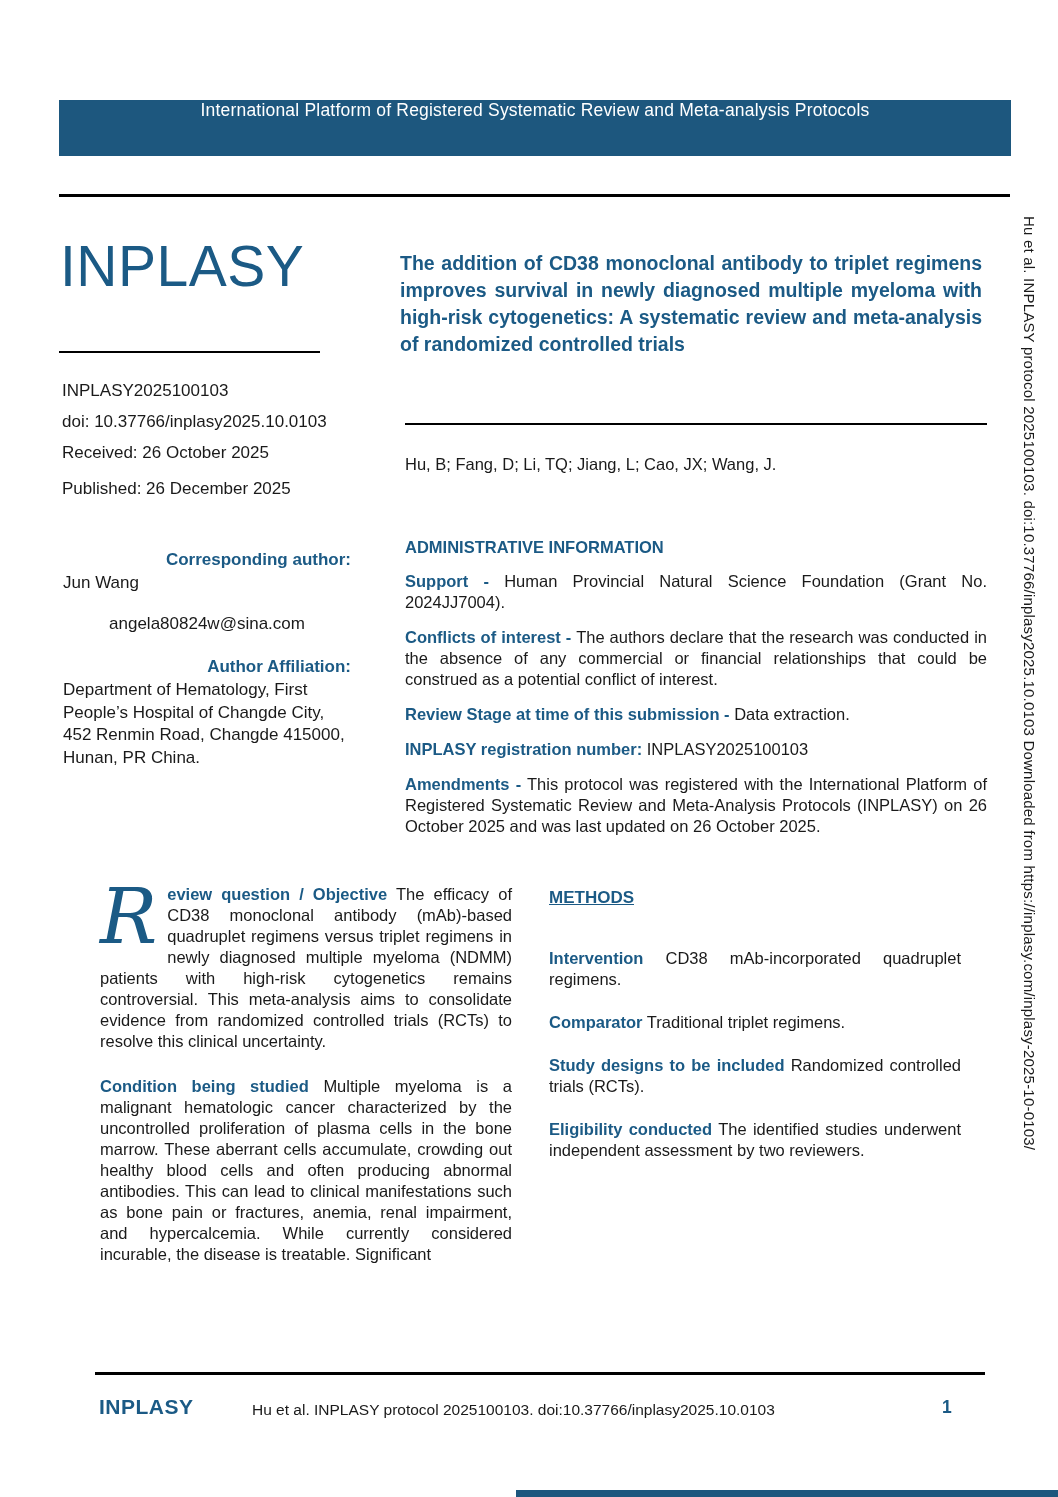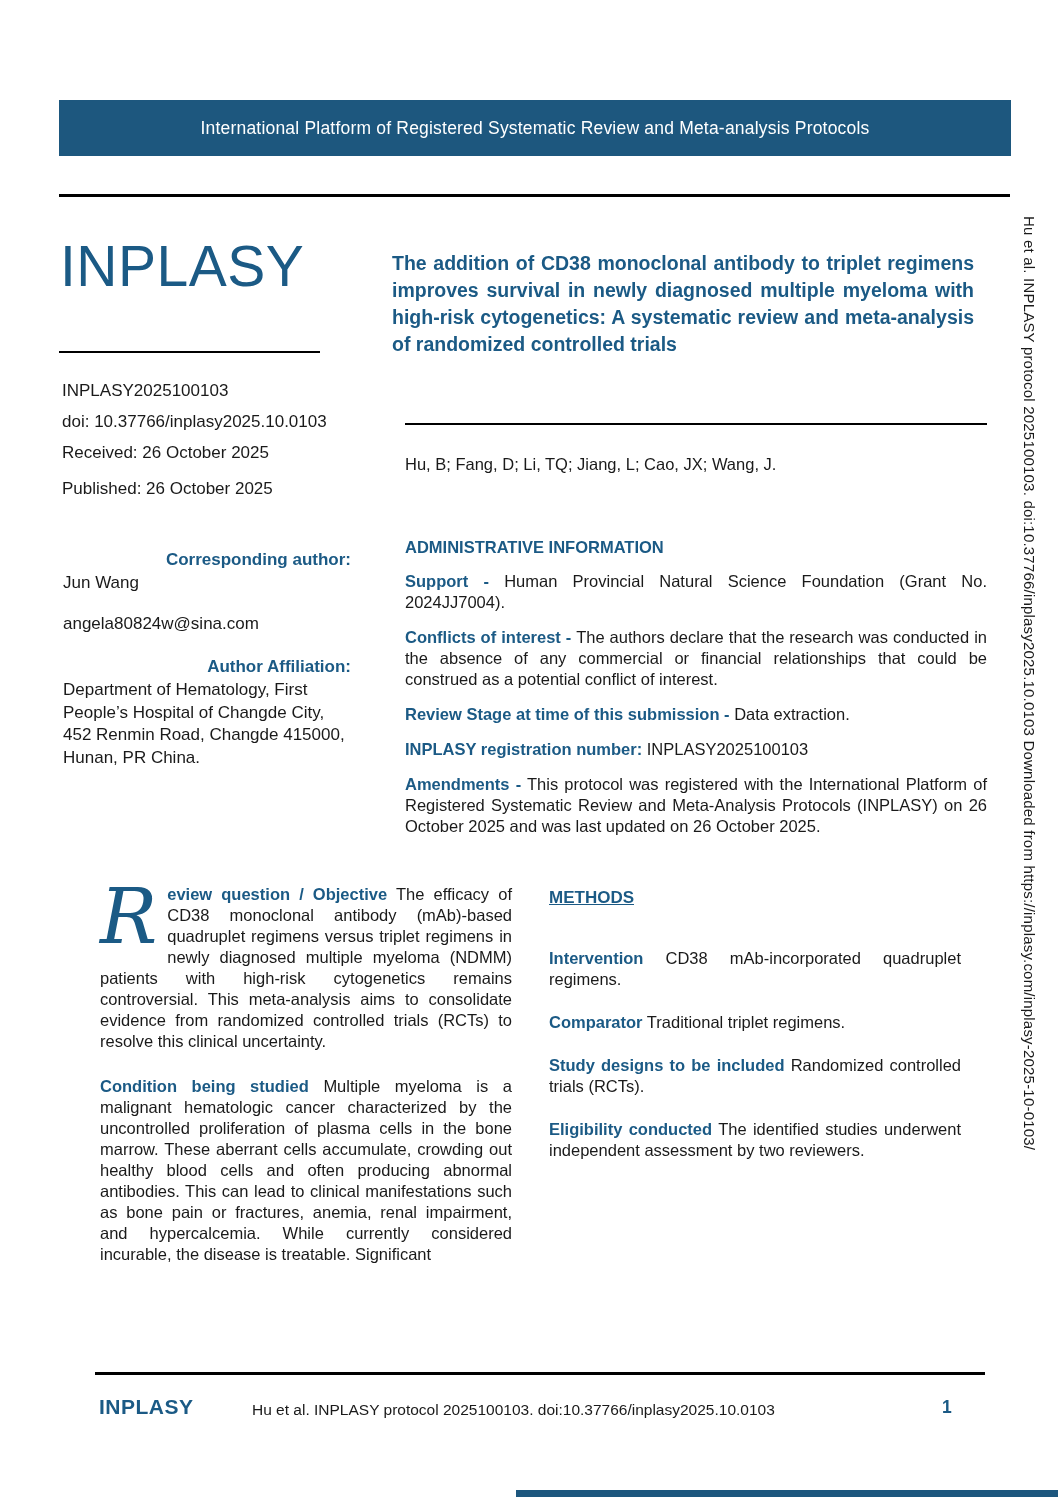--- a/index.html
+++ b/index.html
@@ -8,46 +8,46 @@
     --ink:#1a1a1a;
   }
   html,body{margin:0;padding:0;background:#ffffff;}
   .page{
     position:relative;width:1058px;height:1497px;background:#ffffff;
     font-family:"Liberation Sans", sans-serif;color:var(--ink);overflow:hidden;
   }
   .banner{
     position:absolute;left:59px;top:100px;width:952px;height:56px;
     background:var(--banner-bg);color:#ffffff;font-size:17.5px;
-    display:flex;align-items:center;justify-content:center;letter-spacing:0.2px;
+    display:flex;justify-content:center;letter-spacing:0.2px;
   }
   .rule{position:absolute;background:#000000;}
   .rule-top{left:59px;top:194px;width:951px;height:3px;}
   .logo-underline{left:59px;top:351px;width:261px;height:2px;}
   .title-rule{left:405px;top:423px;width:582px;height:2px;}
   .footer-rule{left:95px;top:1372px;width:890px;height:3px;}
 
   .logo{
     position:absolute;left:60px;top:233px;font-size:57px;color:var(--accent);
     letter-spacing:0.5px;
   }
   .meta-line{position:absolute;left:62px;font-size:17px;color:var(--ink);}
   .meta-reg{top:381px;}
   .meta-doi{top:412px;}
   .meta-received{top:443px;}
   .meta-published{top:479px;}
 
   .contact{position:absolute;left:63px;top:549px;width:288px;font-size:17px;line-height:21px;}
   .blue-label{color:var(--accent);font-weight:bold;margin:0 0 2px 0;text-align:right;}
   .contact-name{margin:0 0 20px 0;}
-  .contact-email{margin:0 0 22px 0;}
+  .contact-email{margin:0 0 22px 0;text-align:center;}
   .affil-text{line-height:22.5px;}
 
   .title{
-    position:absolute;left:392px;top:250px;width:582px;
+    position:absolute;left:400px;top:250px;width:582px;
     font-size:19.5px;font-weight:bold;color:var(--accent);
     line-height:27px;text-align:justify;
   }
   .authors{position:absolute;left:405px;top:455px;width:582px;font-size:16.5px;}
 
   .admin{position:absolute;left:405px;top:538px;width:582px;}
   .admin-heading{font-size:16.5px;font-weight:bold;color:var(--accent);margin:0 0 14px 0;}
   .admin .para{margin:0 0 14px 0;}
 
   .para{
@@ -89,21 +89,21 @@
   </div>
 
   <div class="rule rule-top"></div>
 
   <div class="logo">INPLASY</div>
   <div class="rule logo-underline"></div>
 
   <div class="meta-line meta-reg">INPLASY2025100103</div>
   <div class="meta-line meta-doi">doi: 10.37766/inplasy2025.10.0103</div>
   <div class="meta-line meta-received">Received: 26 October 2025</div>
-  <div class="meta-line meta-published">Published: 26 October 2025</div>
+  <div class="meta-line meta-published">Published: 26 December 2025</div>
 
   <div class="contact">
     <div class="blue-label">Corresponding author:</div>
     <div class="contact-name">Jun Wang</div>
     <div class="contact-email">angela80824w@sina.com</div>
     <div class="blue-label">Author Affiliation:</div>
     <div class="affil-text">Department of Hematology, First People’s Hospital of Changde City, 452 Renmin Road, Changde 415000, Hunan, PR China.</div>
   </div>
 
   <div class="title">The addition of CD38 monoclonal antibody to triplet regimens improves survival in newly diagnosed multiple myeloma with high-risk cytogenetics: A systematic review and meta-analysis of randomized controlled trials</div>

